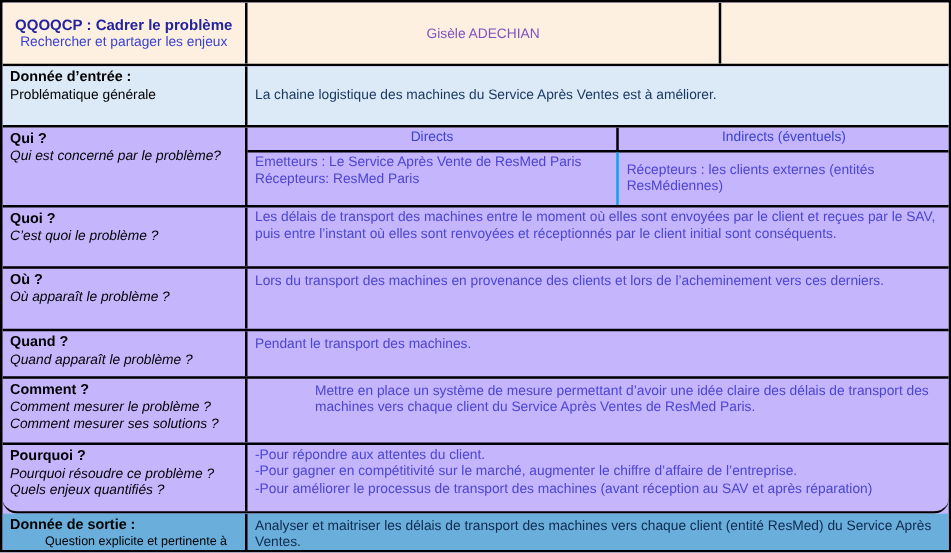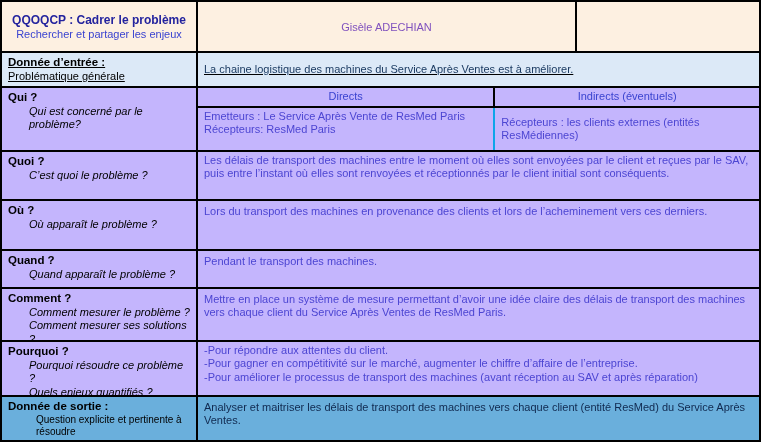--- a/index.html
+++ b/index.html
@@ -11,48 +11,48 @@
     display:flex;flex-direction:column;overflow:hidden;justify-content:center;
   }
   .row{display:flex;border-bottom:2px solid #000;box-sizing:border-box;overflow:hidden;}
   .row:last-child{border-bottom:none;}
   .cell-left{
     width:196px;min-width:196px;box-sizing:border-box;
     border-right:2px solid #000;padding:3px 6px 2px;overflow:hidden;
   }
   .value{flex:1;padding:2px 6px;overflow:hidden;line-height:1.22;}
   .label{font-weight:bold;font-size:11.5px;line-height:1.2;}
-  .subq{font-style:italic;font-size:11px;line-height:1.22;margin-left:21px;}
+  .subq{font-style:italic;font-size:11px;line-height:1.22;}
   .subplain{font-size:11px;line-height:1.2;}
   .subsmall{font-size:10px;line-height:1.2;margin-left:28px;}
   
   .row-header{height:51px;background:#FDF0E1;}
   .header-left{display:flex;flex-direction:column;justify-content:center;align-items:center;text-align:center;}
   .hdr-title{font-weight:bold;font-size:12px;color:#23239E;line-height:1.25;}
   .hdr-sub{font-size:11px;color:#3A43D0;line-height:1.25;}
   .header-mid{flex:1;border-right:2px solid #000;display:flex;align-items:center;justify-content:center;color:#8052BE;box-sizing:border-box;}
   .header-right{width:182px;min-width:182px;display:flex;flex-direction:column;justify-content:center;padding:2px 6px;color:#3A43D0;line-height:1.3;box-sizing:border-box;gap:48px;}
   
-  .row-input{height:35px;background:#DCE9F7;text-decoration:underline;}
+  .row-input{height:49px;background:#DCE9F7;}
   .row-input .value{color:#17375E;display:flex;align-items:center;}
   
   .row-qui{height:64px;}
   .qui-right{flex:1;display:flex;flex-direction:column;min-width:0;}
   .qui-headers{display:flex;height:20px;border-bottom:2px solid #000;box-sizing:border-box;}
   .qh{width:53%;box-sizing:border-box;border-right:2px solid #000;text-align:center;color:#3A43D0;padding-top:2px;}
   .qh2{width:47%;border-right:none;}
   .qui-content{flex:1;display:flex;min-height:0;}
   .qc{width:53%;box-sizing:border-box;border-right:2px solid #0ea5e9;padding:2px 6px;overflow:hidden;}
   .qc2{width:47%;border-right:none;display:flex;align-items:center;}
   
   .row-quoi{height:49px;}
   .row-ou{height:50px;}
   .row-quand{height:38px;}
-  .row-comment{height:53px;}
-  .row-pourquoi{height:55px;}
+  .row-comment{height:53px;gap:48px;}
+  .row-pourquoi{height:55px;border-radius:12px;}
   .row-quand .value, .row-ou .value, .row-comment .value{padding-top:4px;}
   .answer{color:#4C45D2;white-space:pre-line;line-height:1.22;}
   
   .row-output{flex:1;background:#6AAFDC;}
   .row-output .value{color:#10294F;padding-top:4px;}
 </style>
 </head>
 <body>
 
 <div class="doc">

